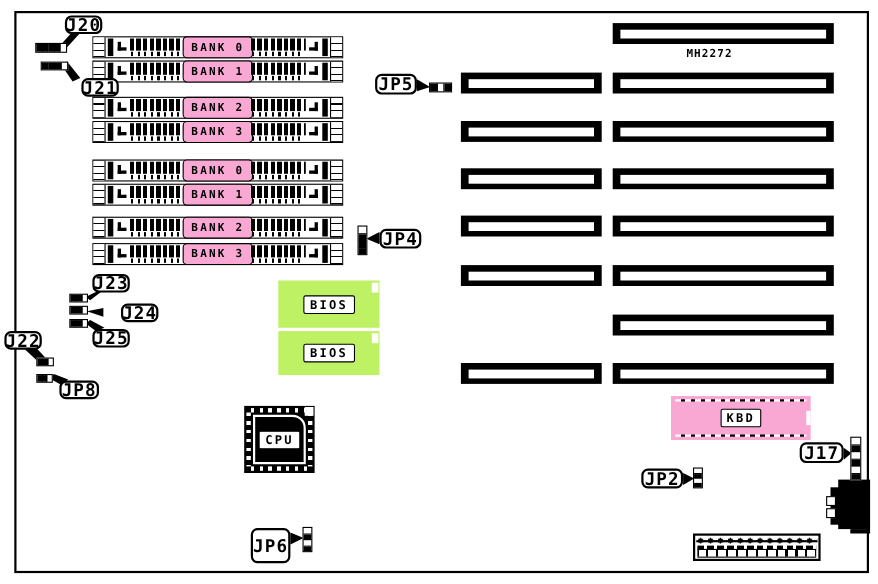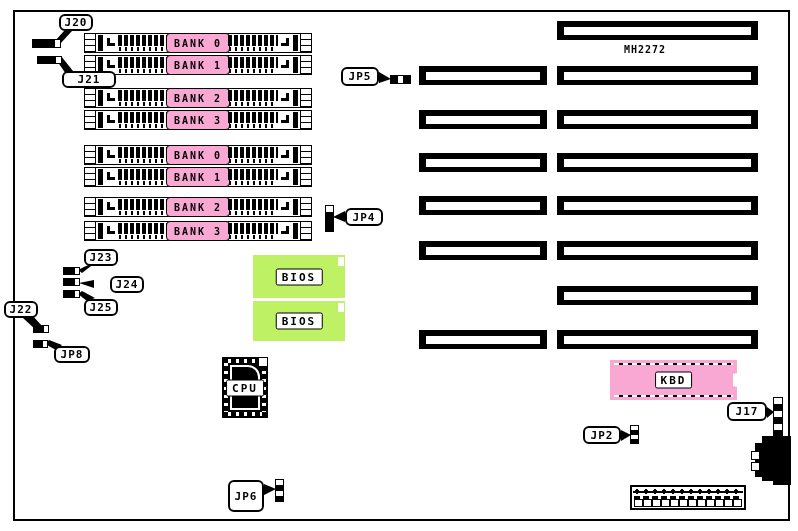--- a/index.html
+++ b/index.html
@@ -26,40 +26,40 @@
   .simm .blabel{position:absolute;left:50%;top:-1px;transform:translateX(-50%);width:64px;height:20px;
         border:1px solid #000;border-radius:4px;background:#f9a8d4;font-weight:bold;font-size:10px;
         letter-spacing:2px;text-align:center;line-height:19px;white-space:nowrap;box-sizing:border-box}
 
   
   .slot{position:absolute;height:19px;background:#000}
   .slot::after{content:"";position:absolute;left:7px;right:7px;top:6px;bottom:5px;background:#fff}
 
   
   .callout{position:absolute;z-index:6;background:#fff;border:2px solid #000;border-radius:6px;
-        font-weight:bold;font-size:11px;letter-spacing:1px;display:flex;align-items:center;
+        font-weight:bold;font-size:16px;letter-spacing:1px;display:flex;align-items:center;
         justify-content:center;box-sizing:border-box}
 
   
   .jmp{position:absolute;display:flex;border:1px solid #000;background:#fff;box-sizing:border-box;z-index:5}
   .jmp i{flex:1;border-right:1px solid #000}
   .jmp i:last-child{border-right:none}
   .jmp.v{flex-direction:column}
   .jmp.v i{border-right:none;border-bottom:1px solid #000}
   .jmp.v i:last-child{border-bottom:none}
   .jmp .b{background:#000}
 
   
   .chip{position:absolute;background:#bef264}
   .chip .notch-tr{position:absolute;top:2px;right:1px;width:6px;height:9px;background:#fff}
   .chiplabel{position:absolute;left:50%;top:50%;transform:translate(-50%,-50%);background:#fff;
         border:1px solid #000;border-radius:2px;font-weight:bold;font-size:11px;letter-spacing:2px;
         padding:1px 5px;white-space:nowrap;z-index:2}
 
-  .cpu{position:absolute;left:222px;top:357px;width:46px;height:61px;background:#000}
+  .cpu{position:absolute;left:222px;top:369px;width:64px;height:61px;background:#000}
   .cpu .tt{position:absolute;left:6px;right:6px;top:2px;height:4px;background:repeating-linear-gradient(90deg,#fff 0 3px,#000 3px 8px)}
   .cpu .tb{position:absolute;left:6px;right:6px;bottom:2px;height:4px;background:repeating-linear-gradient(90deg,#fff 0 3px,#000 3px 8px)}
   .cpu .tl{position:absolute;top:6px;bottom:6px;left:2px;width:4px;background:repeating-linear-gradient(180deg,#fff 0 3px,#000 3px 8px)}
   .cpu .tr{position:absolute;top:6px;bottom:6px;right:2px;width:4px;background:repeating-linear-gradient(180deg,#fff 0 3px,#000 3px 8px)}
   .cpu .notch{position:absolute;top:1px;right:1px;width:8px;height:8px;background:#fff}
   .cpu .core{position:absolute;left:8px;top:8px;right:8px;bottom:8px;background:#000;border:2px solid #fff;border-radius:0 12px 0 0}
 
   .npu{position:absolute;left:82px;top:433px;width:126px;height:43px;border:2px solid #000;background:#fff;box-sizing:border-box}
   .npu .pt{position:absolute;top:1px;left:1px;right:1px;height:8px;background:repeating-linear-gradient(90deg,#000 0 5px,#fff 5px 9px)}
   .npu .pb{position:absolute;bottom:1px;left:1px;right:1px;height:8px;background:repeating-linear-gradient(90deg,#000 0 5px,#fff 5px 9px)}
@@ -320,21 +320,21 @@
   <span class="jmp v" style="left:773px;top:397px;width:10px;height:40px">
       <i></i>
       <i class="b"></i>
       <i></i>
       <i class="b"></i>
       <i></i>
       <i class="b"></i>
     </span>
 
   <div class="callout" style="left:59px;top:14px;width:34px;height:17px">J20</div>
-  <div class="callout" style="left:62px;top:71px;width:54px;height:17px">J21</div>
+  <div class="callout" style="left:74px;top:71px;width:34px;height:17px">J21</div>
   <div class="callout" style="left:84px;top:249px;width:34px;height:17px">J23</div>
   <div class="callout" style="left:110px;top:276px;width:34px;height:17px">J24</div>
   <div class="callout" style="left:84px;top:299px;width:34px;height:17px">J25</div>
   <div class="callout" style="left:4px;top:301px;width:34px;height:17px">J22</div>
   <div class="callout" style="left:54px;top:346px;width:36px;height:17px">JP8</div>
   <div class="callout" style="left:341px;top:67px;width:38px;height:19px">JP5</div>
   <div class="callout" style="left:345px;top:208px;width:38px;height:18px">JP4</div>
   <div class="callout" style="left:228px;top:480px;width:36px;height:32px">JP6</div>
   <div class="callout" style="left:583px;top:426px;width:38px;height:18px">JP2</div>
   <div class="callout" style="left:727px;top:402px;width:40px;height:19px">J17</div>

